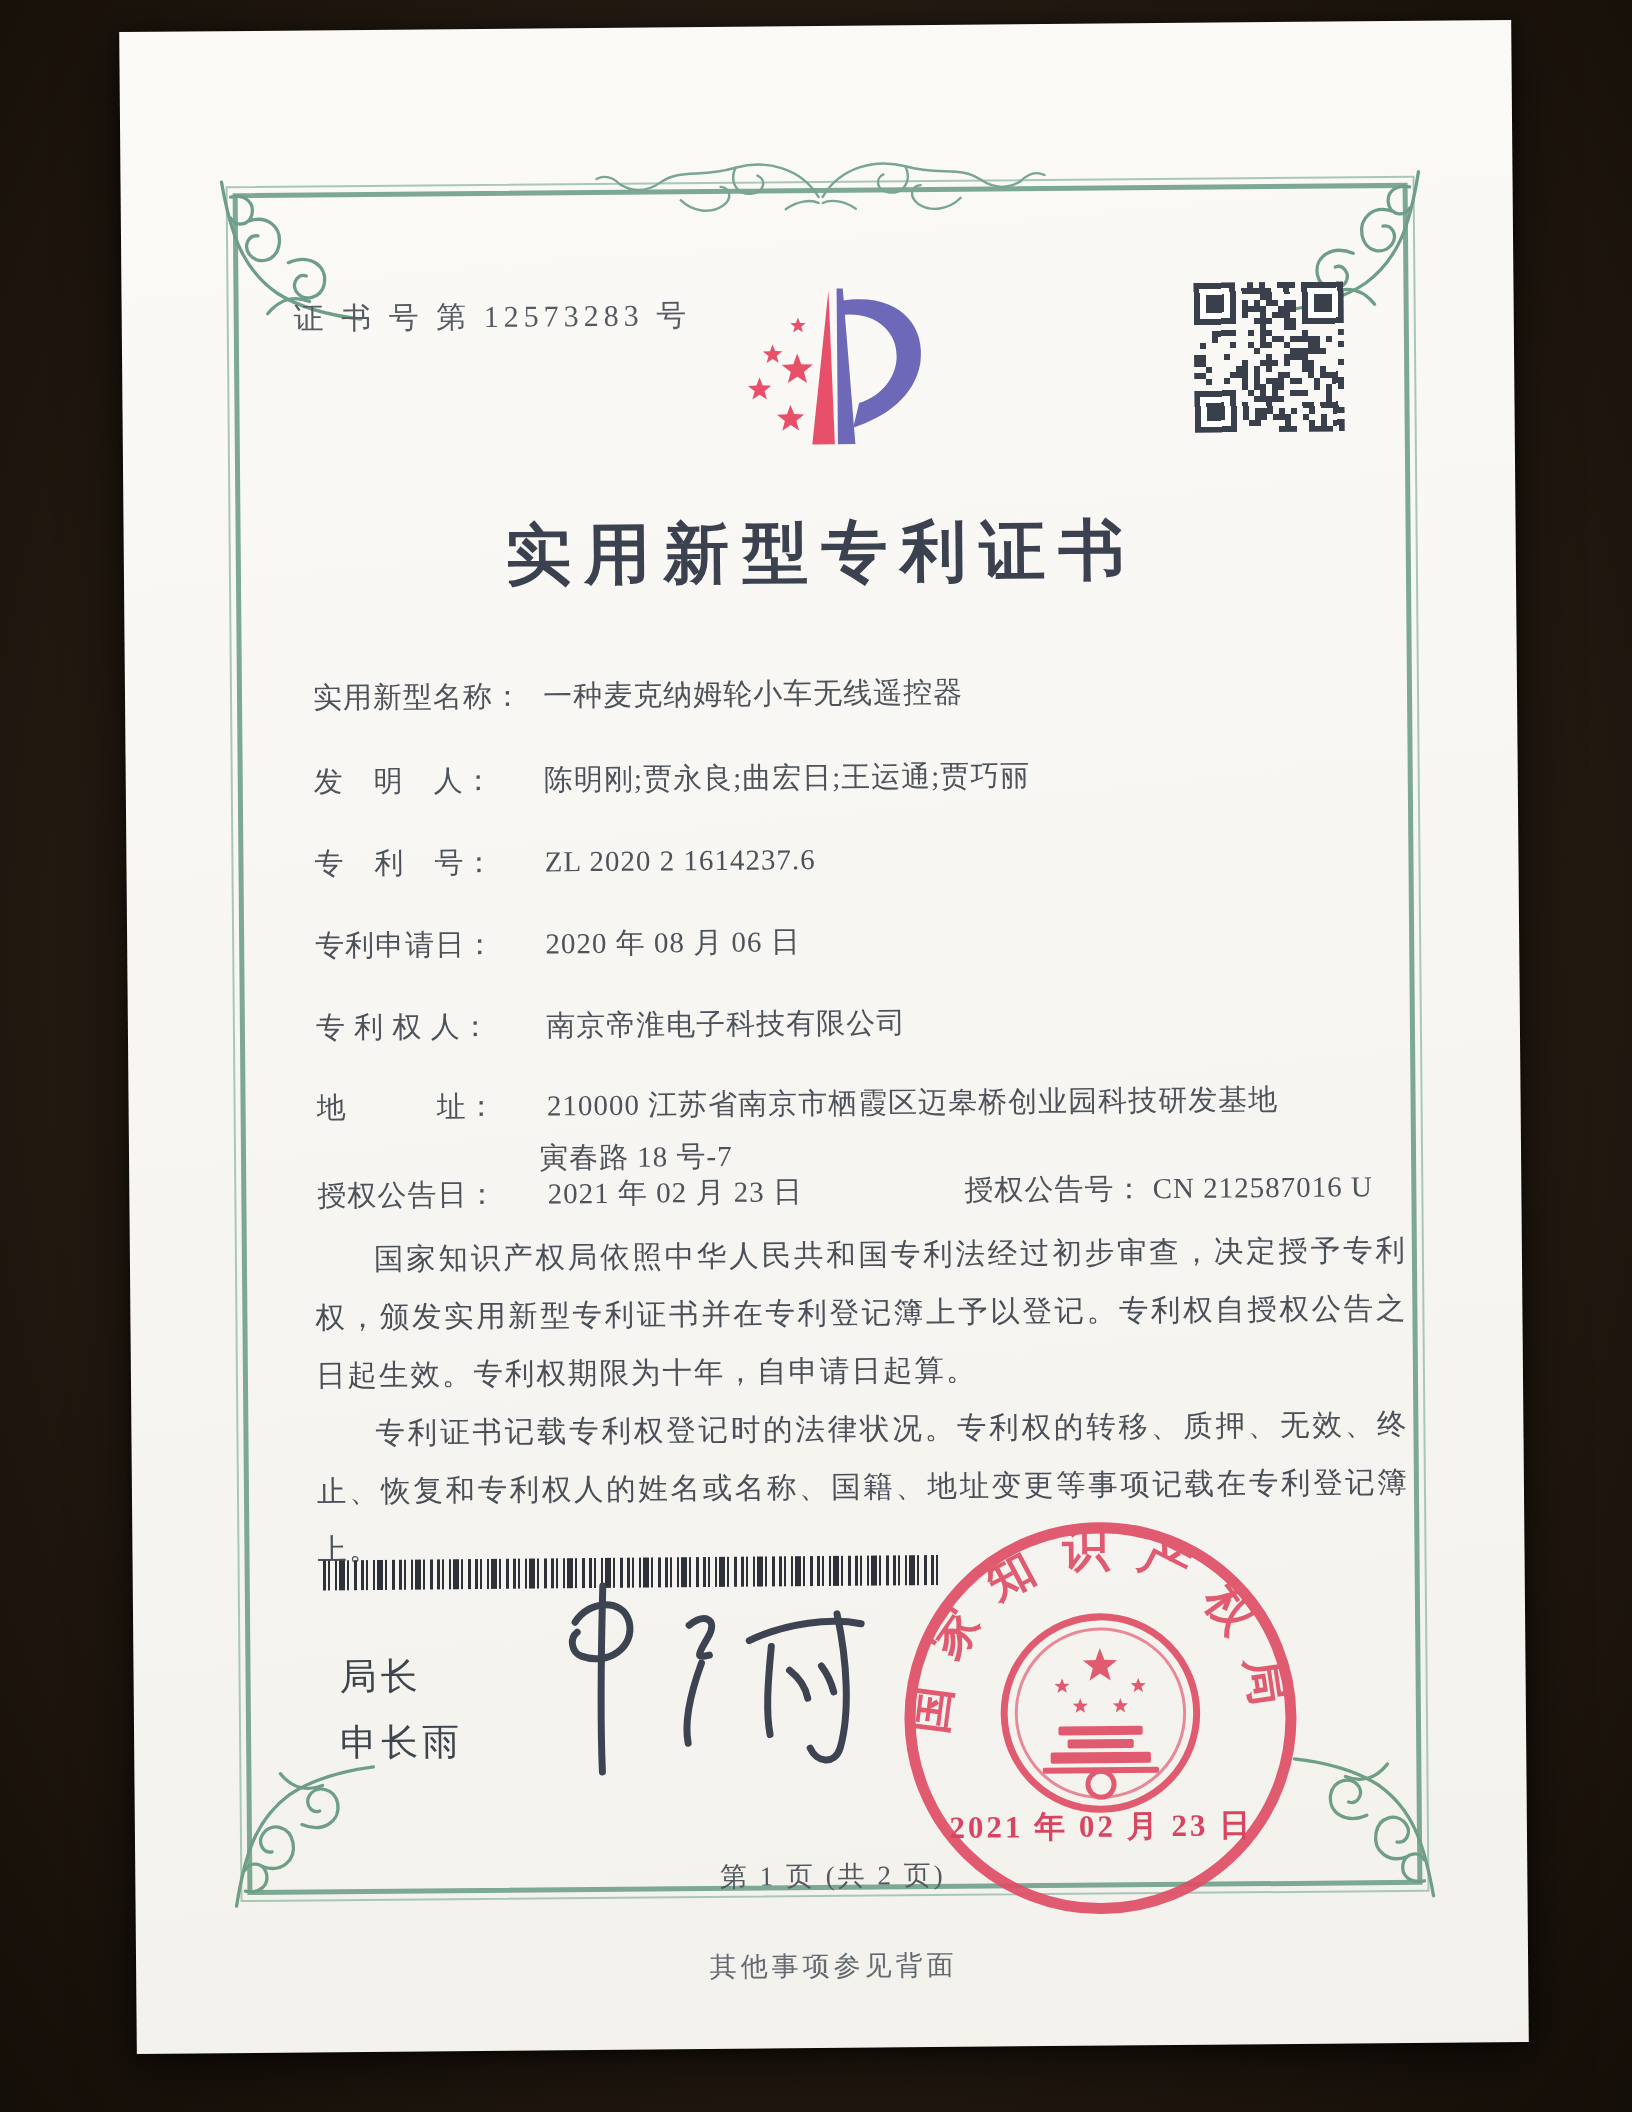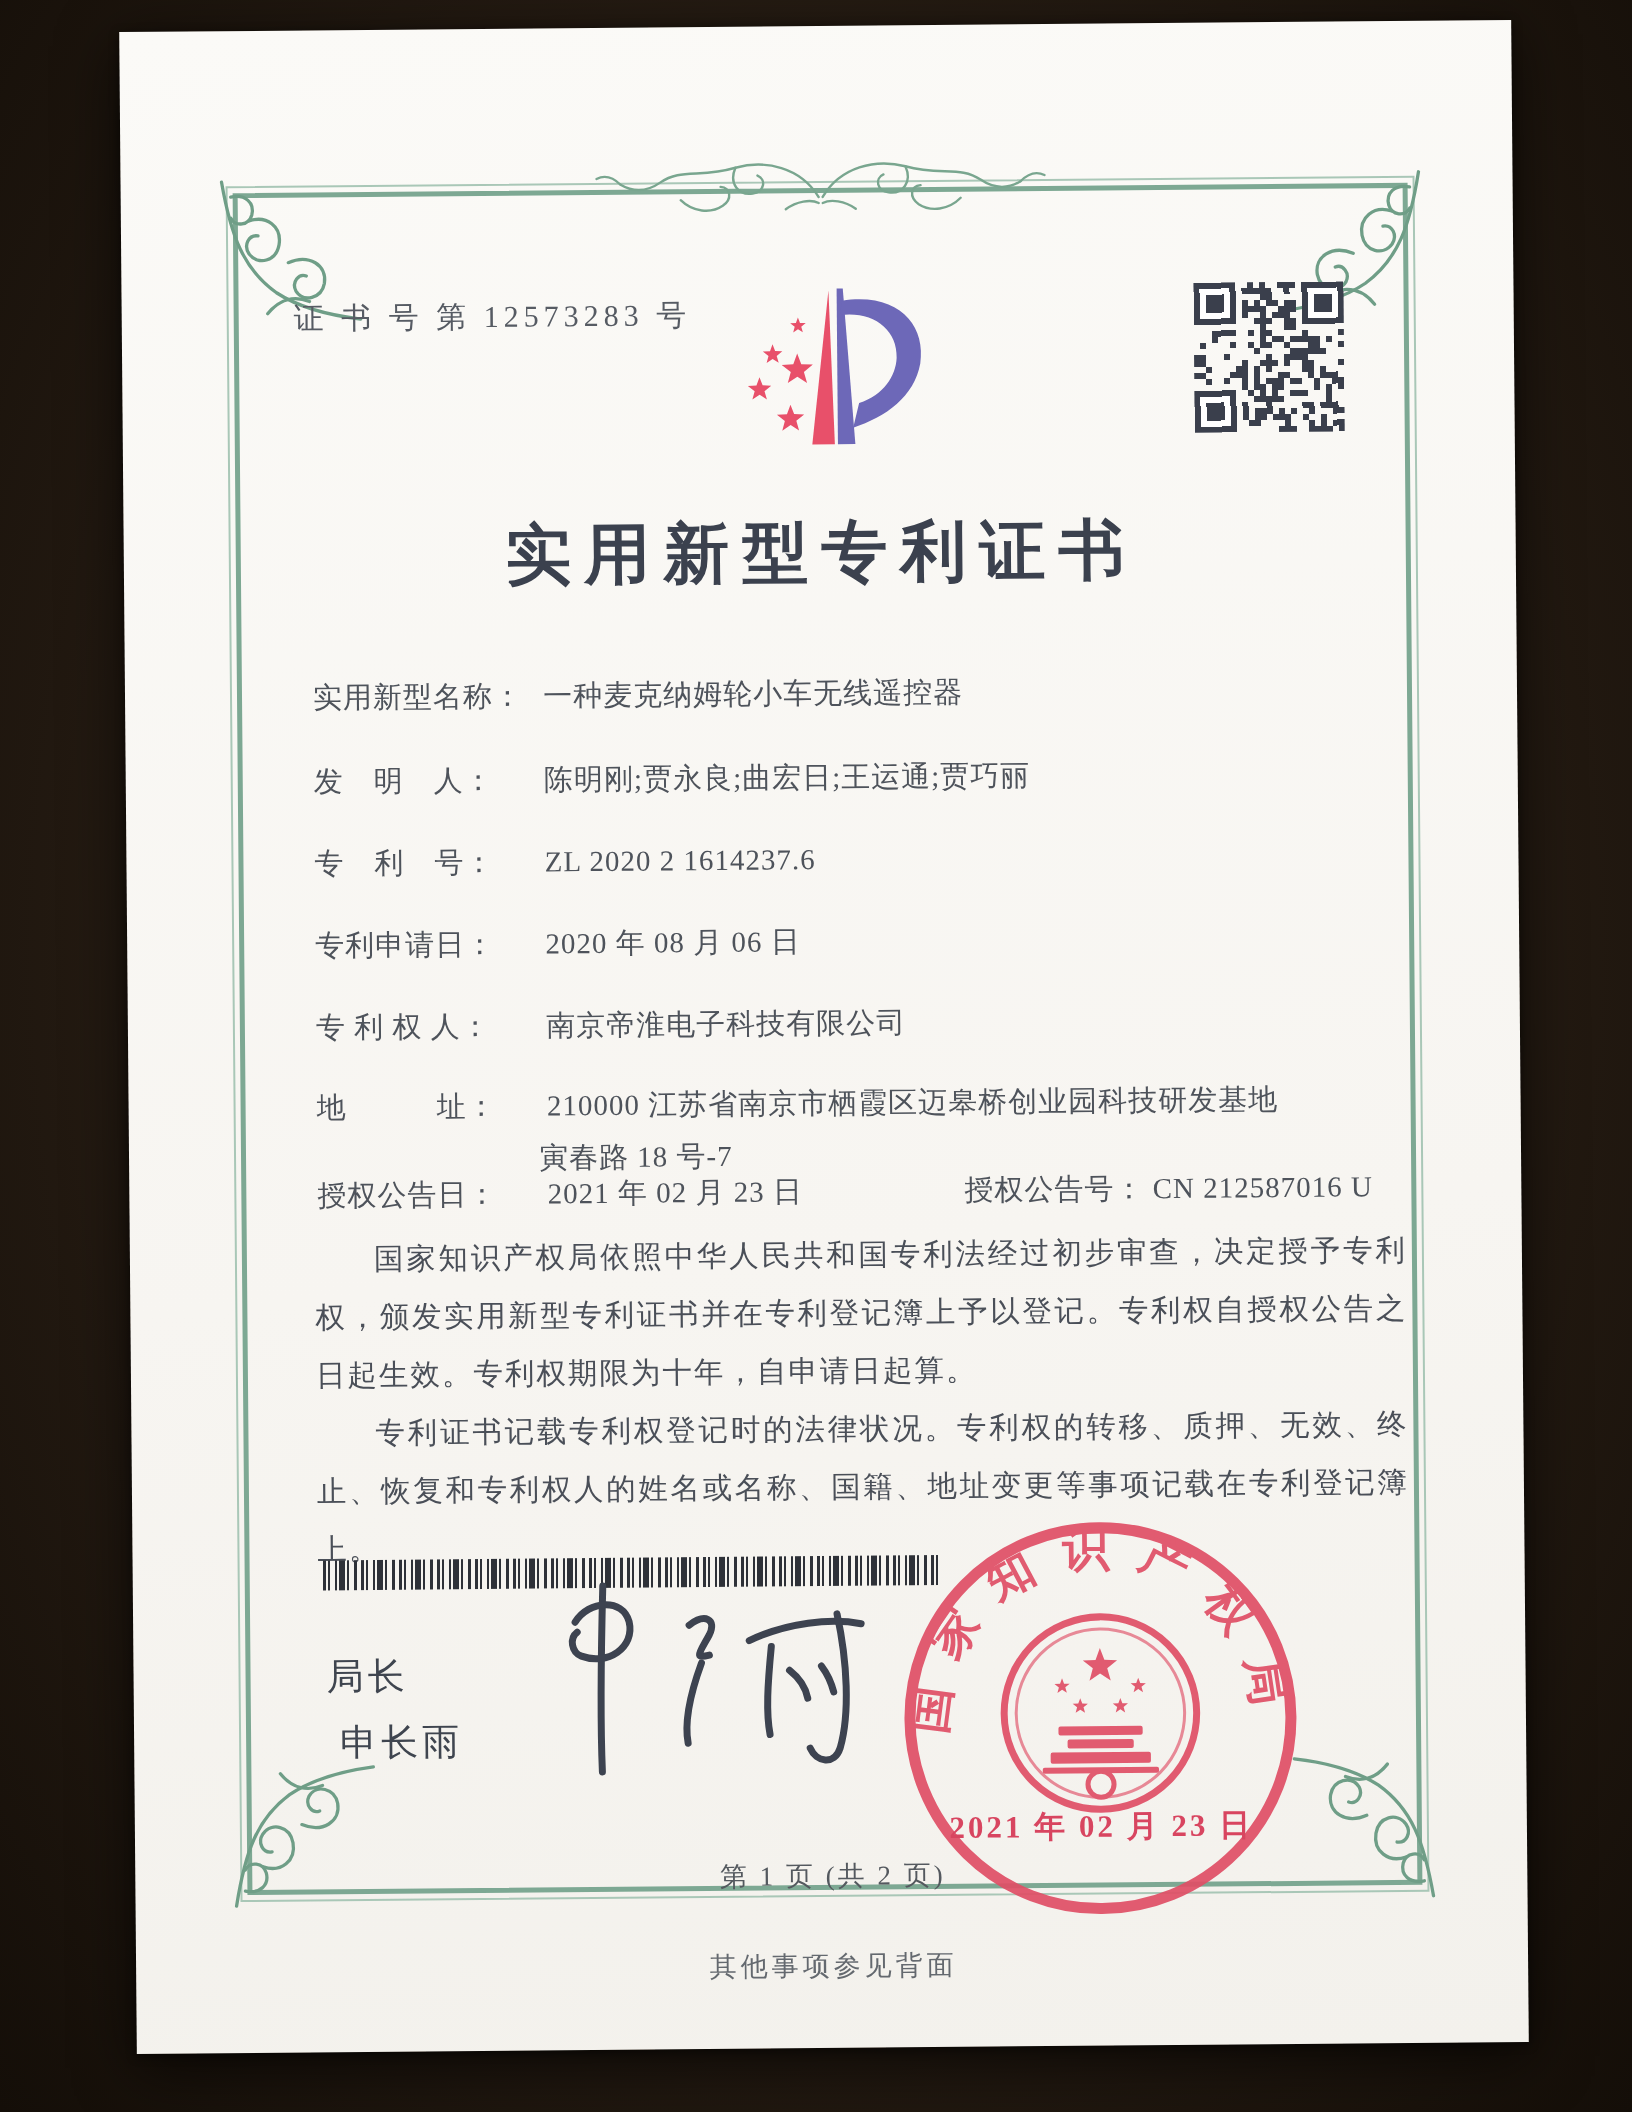--- a/index.html
+++ b/index.html
@@ -33,21 +33,21 @@
   .r5{top:978px;} .r6{top:1058px;} .r6b{top:1110px;left:410px;} .r7{top:1146px;}
   .pair2{position:absolute;left:835px;top:1146px;white-space:nowrap;font-size:29px;color:#4e535b;letter-spacing:1px;}
   .body-text{position:absolute;left:185px;top:1200px;width:1092px;font-size:29.5px;
              line-height:58px;color:#4a4f58;letter-spacing:2px;text-align:justify;}
   .body-text p{margin:0;text-indent:2em;}
   .barcode{position:absolute;left:190px;top:1530px;width:618px;height:30px;
     background:repeating-linear-gradient(90deg,
       #2e3138 0 3px, transparent 3px 5px, #2e3138 5px 7px, transparent 7px 12px,
       #2e3138 12px 14px, transparent 14px 16px, #2e3138 16px 22px, transparent 22px 24px,
       #2e3138 24px 26px, transparent 26px 31px, #2e3138 31px 34px, transparent 34px 38px);}
-  .signer-role{position:absolute;left:193px;top:1622px;font-size:37px;color:#3f454f;letter-spacing:4px;}
+  .signer-role{position:absolute;left:206px;top:1622px;font-size:37px;color:#3f454f;letter-spacing:4px;}
   .signer-name{position:absolute;left:206px;top:1688px;font-size:37px;color:#3f454f;letter-spacing:4px;}
   .signature{position:absolute;left:398px;top:1536px;width:370px;height:240px;}
   .seal{position:absolute;left:764px;top:1492px;width:405px;height:405px;}
   .seal-date{position:absolute;left:764px;top:1782px;width:405px;text-align:center;
              font-size:31px;color:#d84560;letter-spacing:3px;font-weight:600;}
   .page-ind{position:absolute;left:105px;top:1832px;width:1185px;text-align:center;
             font-size:27px;color:#54595f;letter-spacing:3px;}
   .back-note{position:absolute;left:105px;top:1922px;width:1185px;text-align:center;
              font-size:27px;color:#64696f;letter-spacing:4px;}
 </style>

